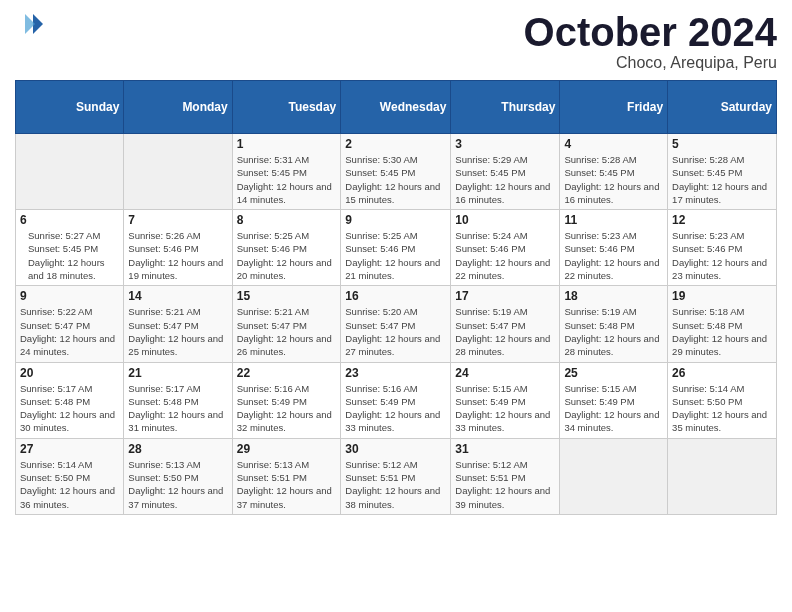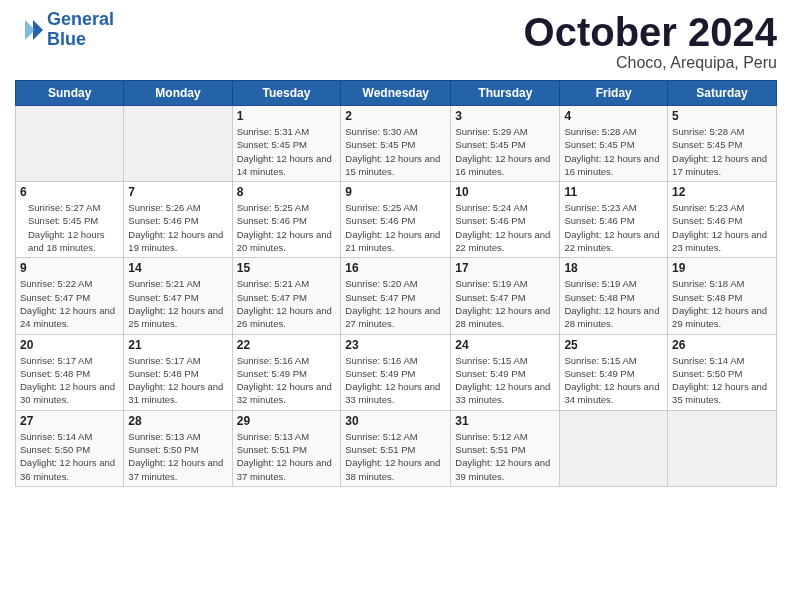--- a/index.html
+++ b/index.html
@@ -56,22 +56,22 @@
     .calendar {
       width: 100%;
       border-collapse: collapse;
       border: 1px solid #ccc;
     }
     .calendar th {
       background-color: #2563a8;
       color: #fff;
       font-size: 12px;
       font-weight: bold;
-      padding: 5px 4px;
-      text-align: center;
+      padding: 19px 4px;
+      text-align: right;
       border: 1px solid #1a4a8a;
     }
     .calendar td {
       border: 1px solid #ccc;
       vertical-align: top;
       padding: 3px 4px;
       width: 113px;
       min-height: 80px;
       font-size: 10px;
       color: #333;
@@ -102,24 +102,20 @@
 </head>
 <body>
 
 <div class="page">
   <div class="header">
     <div class="logo">
       <svg class="logo-icon" viewBox="0 0 28 28">
         <polygon points="18,4 28,14 18,24" fill="#2563a8"></polygon>
         <polygon points="10,4 20,14 10,24" fill="#4a9fd4" opacity="0.7"></polygon>
       </svg>
-      <div class="logo-text">
-        <div><span>General</span></div>
-        <div><span style="color:#2563a8;">Blue</span></div>
-      </div>
     </div>
     <div class="title-area">
       <div class="month-title">October 2024</div>
       <div class="subtitle">Choco, Arequipa, Peru</div>
     </div>
   </div>
 
   <table class="calendar">
     <thead>
       <tr>

